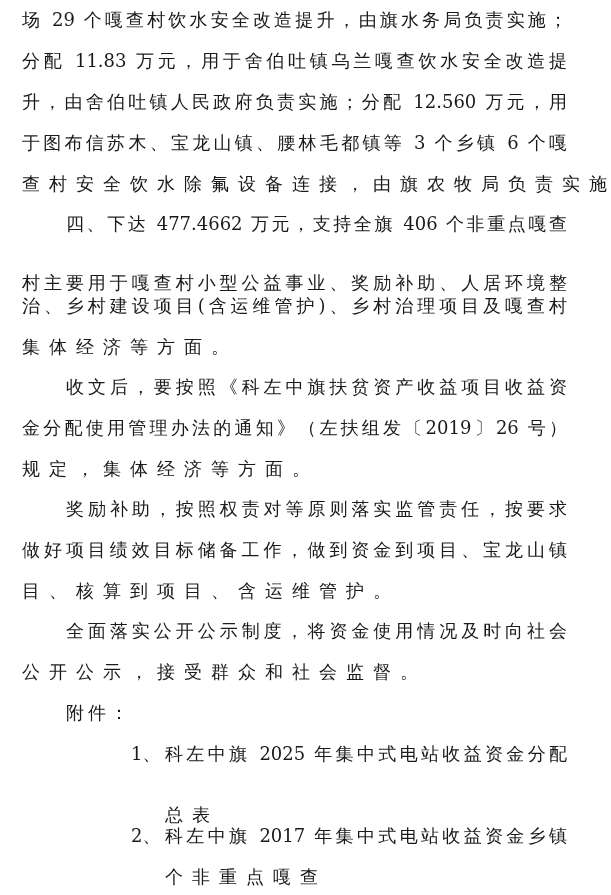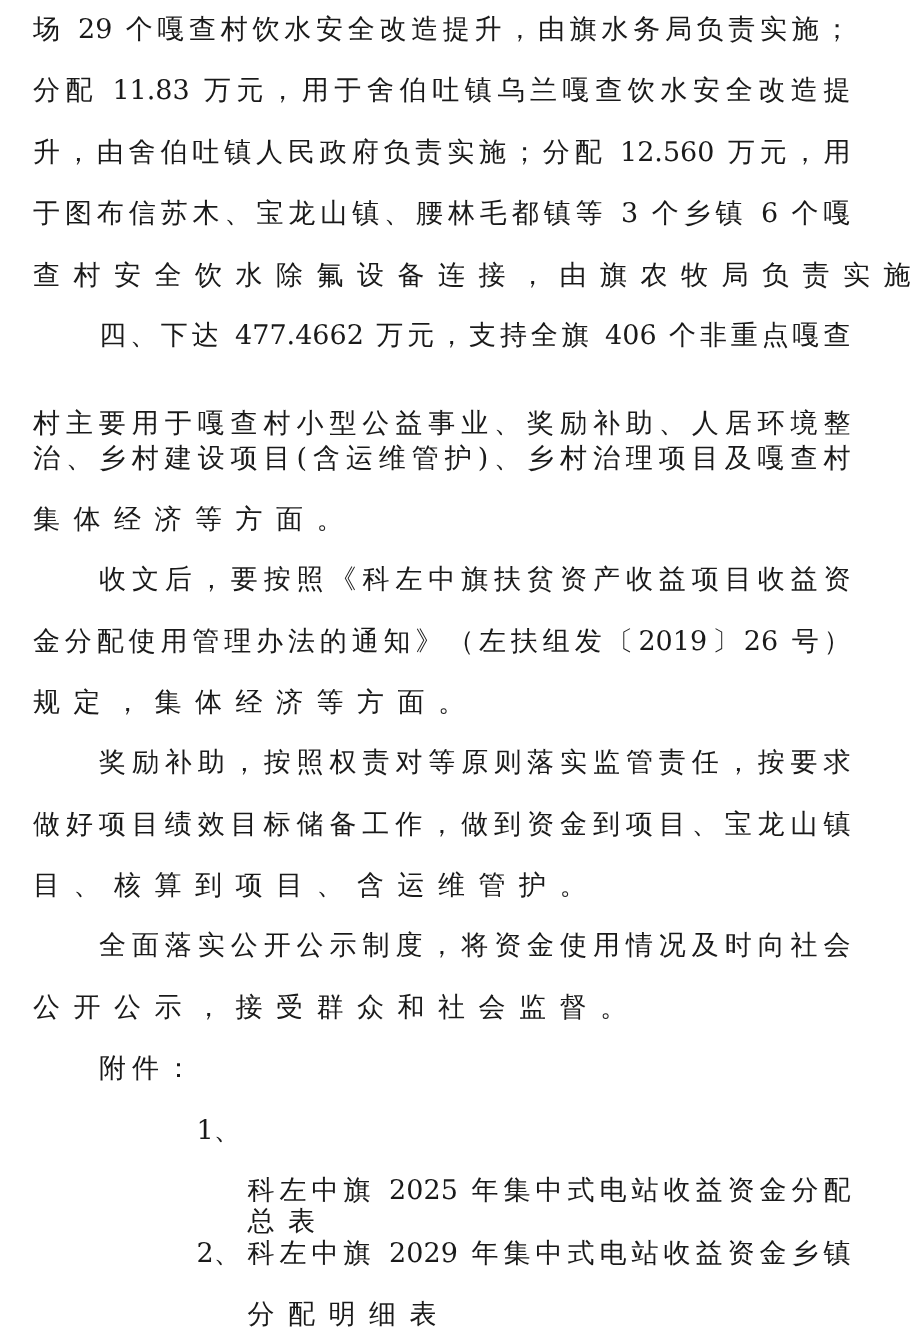--- a/index.html
+++ b/index.html
@@ -36,21 +36,21 @@
   <div class="line indent" style="top:494px">奖励补助，按照权责对等原则落实监管责任，按要求</div>
   <div class="line" style="top:535px">做好项目绩效目标储备工作，做到资金到项目、宝龙山镇</div>
   <div class="line last" style="top:576px">目、核算到项目、含运维管护。</div>
 
   <div class="line indent" style="top:616px">全面落实公开公示制度，将资金使用情况及时向社会</div>
   <div class="line last" style="top:657px">公开公示，接受群众和社会监督。</div>
 
   <div>
     <span class="line att-first" style="top:698px; width:65px; text-align-last:left; letter-spacing:4px;">附件：</span>
     <span class="line" style="top:739px; left:131px; width:34px; text-align-last:left;">1、</span>
-    <span class="line" style="top:739px; left:165px; width:402px;margin-top:40px;">科左中旗 2025 年集中式电站收益资金分配</span>
+    <span class="line" style="top:739px; left:165px; width:402px;">科左中旗 2025 年集中式电站收益资金分配</span>
     <span class="line att-cont" style="top:800px">总表</span>
 
     <span class="line" style="top:821px; left:131px; width:34px; text-align-last:left;">2、</span>
-    <span class="line" style="top:821px; left:165px; width:402px;">科左中旗 2029 年集中式电站收益资金乡镇</span>
-    <span class="line att-cont" style="top:862px">分配明细表</span>
+    <span class="line" style="top:821px; left:165px; width:402px;">科左中旗 2017 年集中式电站收益资金乡镇</span>
+    <span class="line att-cont" style="top:862px">个非重点嘎查</span>
 
   </div>
 </div>
 
 </body></html>

